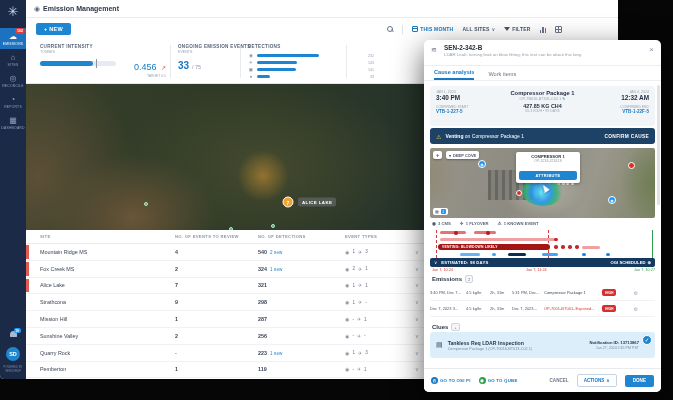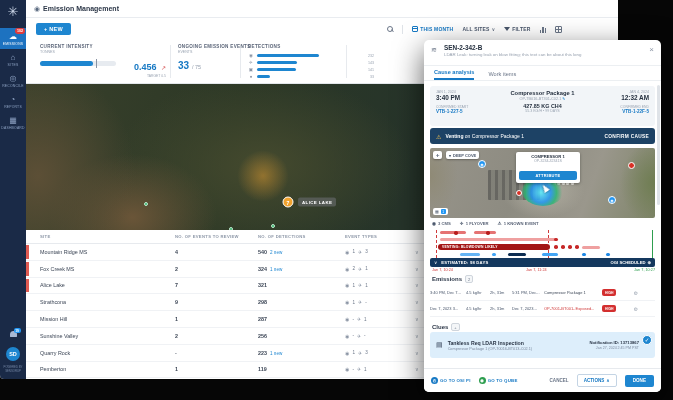--- a/index.html
+++ b/index.html
@@ -47,21 +47,21 @@
   .stats{position:absolute;left:26px;top:40px;width:592px;height:44px;background:#fff;border-bottom:1px solid #e3e7eb;z-index:2;}
   .vsep{position:absolute;top:5px;bottom:5px;width:1px;background:#e7eaee;}
   .stat-label{font-size:4.6px;font-weight:bold;color:#5b6578;letter-spacing:.3px;}
   .stat-sub{font-size:3.6px;color:#9aa4b2;margin-top:1px;}
   .card{position:absolute;top:4px;}
   .c1{left:14px;width:126px;} .c2{left:152px;width:88px;} .c3{left:222px;width:126px;} .c4{left:328px;width:90px;}
   .ci-bar{position:relative;margin-top:7px;width:76px;height:5px;background:#e7ebf0;border-radius:3px;}
   .ci-fill{width:70%;height:100%;background:#1e86d0;border-radius:3px;}
   .ci-marker{position:absolute;left:74%;top:-2px;width:1px;height:9px;background:#8a94a4;}
   .ci-right{position:absolute;right:0;top:12px;text-align:right;}
-  .ci-val{font-size:9px;font-weight:bold;color:#1779c4;}
+  .ci-val{font-size:9px;font-weight:normal;color:#1779c4;}
   .ci-trend{color:#d03a3a;font-size:6px;}
   .ci-target{font-size:3.4px;color:#9aa4b2;}
   .big-val{font-size:10px;font-weight:bold;color:#1779c4;margin-top:6px;}
   .big-val small{font-size:5.5px;color:#98a2b0;font-weight:normal;}
   .det-rows{margin-top:4px;display:flex;flex-direction:column;gap:2px;}
   .det-row{display:flex;align-items:center;gap:3px;}
   .det-ic{width:6px;font-size:4.5px;color:#8a94a4;text-align:center;}
   .det-bar{height:3px;background:#1e86d0;border-radius:2px;}
   .det-val{margin-left:auto;font-size:3.6px;color:#9aa4b2;}
   .pct{font-size:10px;font-weight:bold;color:#1779c4;margin-top:8px;}

